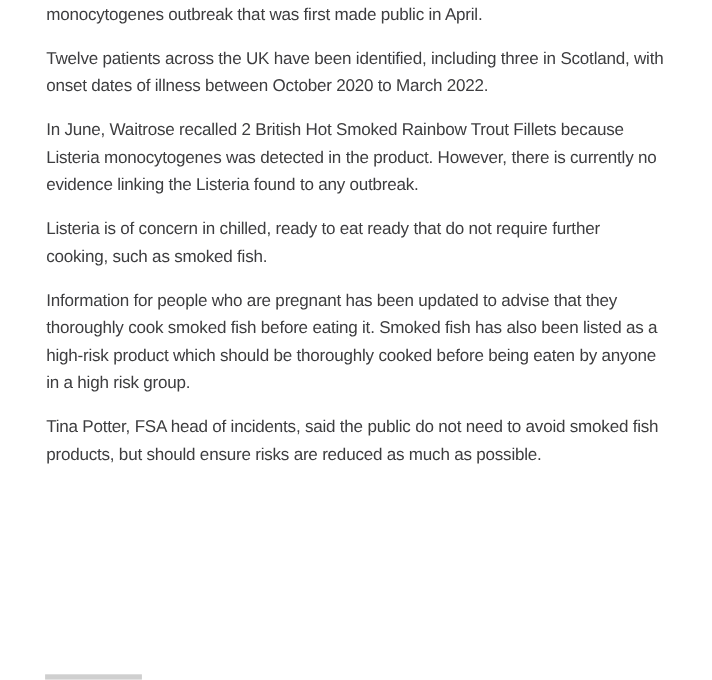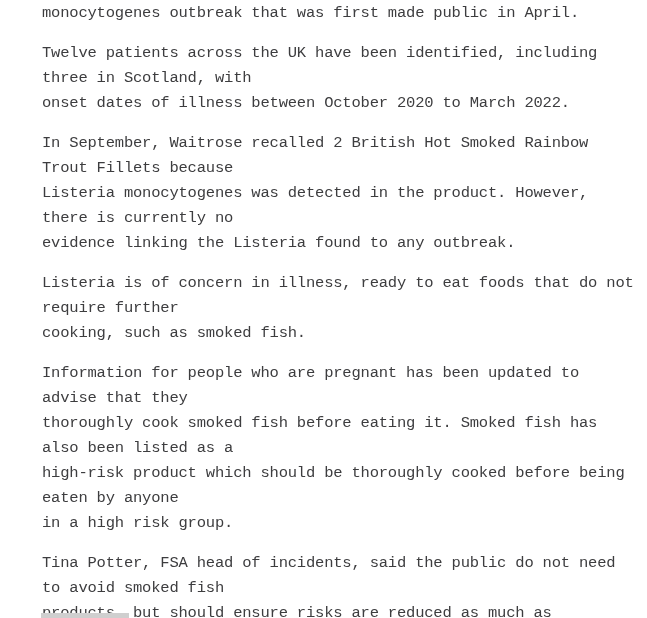--- a/index.html
+++ b/index.html
@@ -17,42 +17,41 @@
   .article {
     padding: 1px 8px 0 42px;
   }
   .article p {
     margin: 0 0 15px 0;
     font-size: 15.5px;
     line-height: 25px;
     letter-spacing: -0.2px;
     color: #3d3d3f;
     white-space: pre-line;
-    font-family: Liberation Mono, monospace;
   }
   .cutoff-bar {
     position: absolute;
     left: 41px;
     bottom: 0;
     width: 88px;
     height: 5px;
     background: #cfcfcf;
   }
 </style>
 </head>
 <body>
 
 <div class="article">
   <p>monocytogenes outbreak that was first made public in April.</p>
   <p>Twelve patients across the UK have been identified, including three in Scotland, with
 onset dates of illness between October 2020 to March 2022.</p>
-  <p>In September, Waitrose recalled 2 British Hot Smoked Rainbow Trout Fillets because
+  <p>In June, Waitrose recalled 2 British Hot Smoked Rainbow Trout Fillets because
 Listeria monocytogenes was detected in the product. However, there is currently no
 evidence linking the Listeria found to any outbreak.</p>
-  <p>Listeria is of concern in illness, ready to eat foods that do not require further
+  <p>Listeria is of concern in chilled, ready to eat ready that do not require further
 cooking, such as smoked fish.</p>
   <p>Information for people who are pregnant has been updated to advise that they
 thoroughly cook smoked fish before eating it. Smoked fish has also been listed as a
 high-risk product which should be thoroughly cooked before being eaten by anyone
 in a high risk group.</p>
   <p>Tina Potter, FSA head of incidents, said the public do not need to avoid smoked fish
 products, but should ensure risks are reduced as much as possible.</p>
 </div>
 
 <div class="cutoff-bar"></div>

